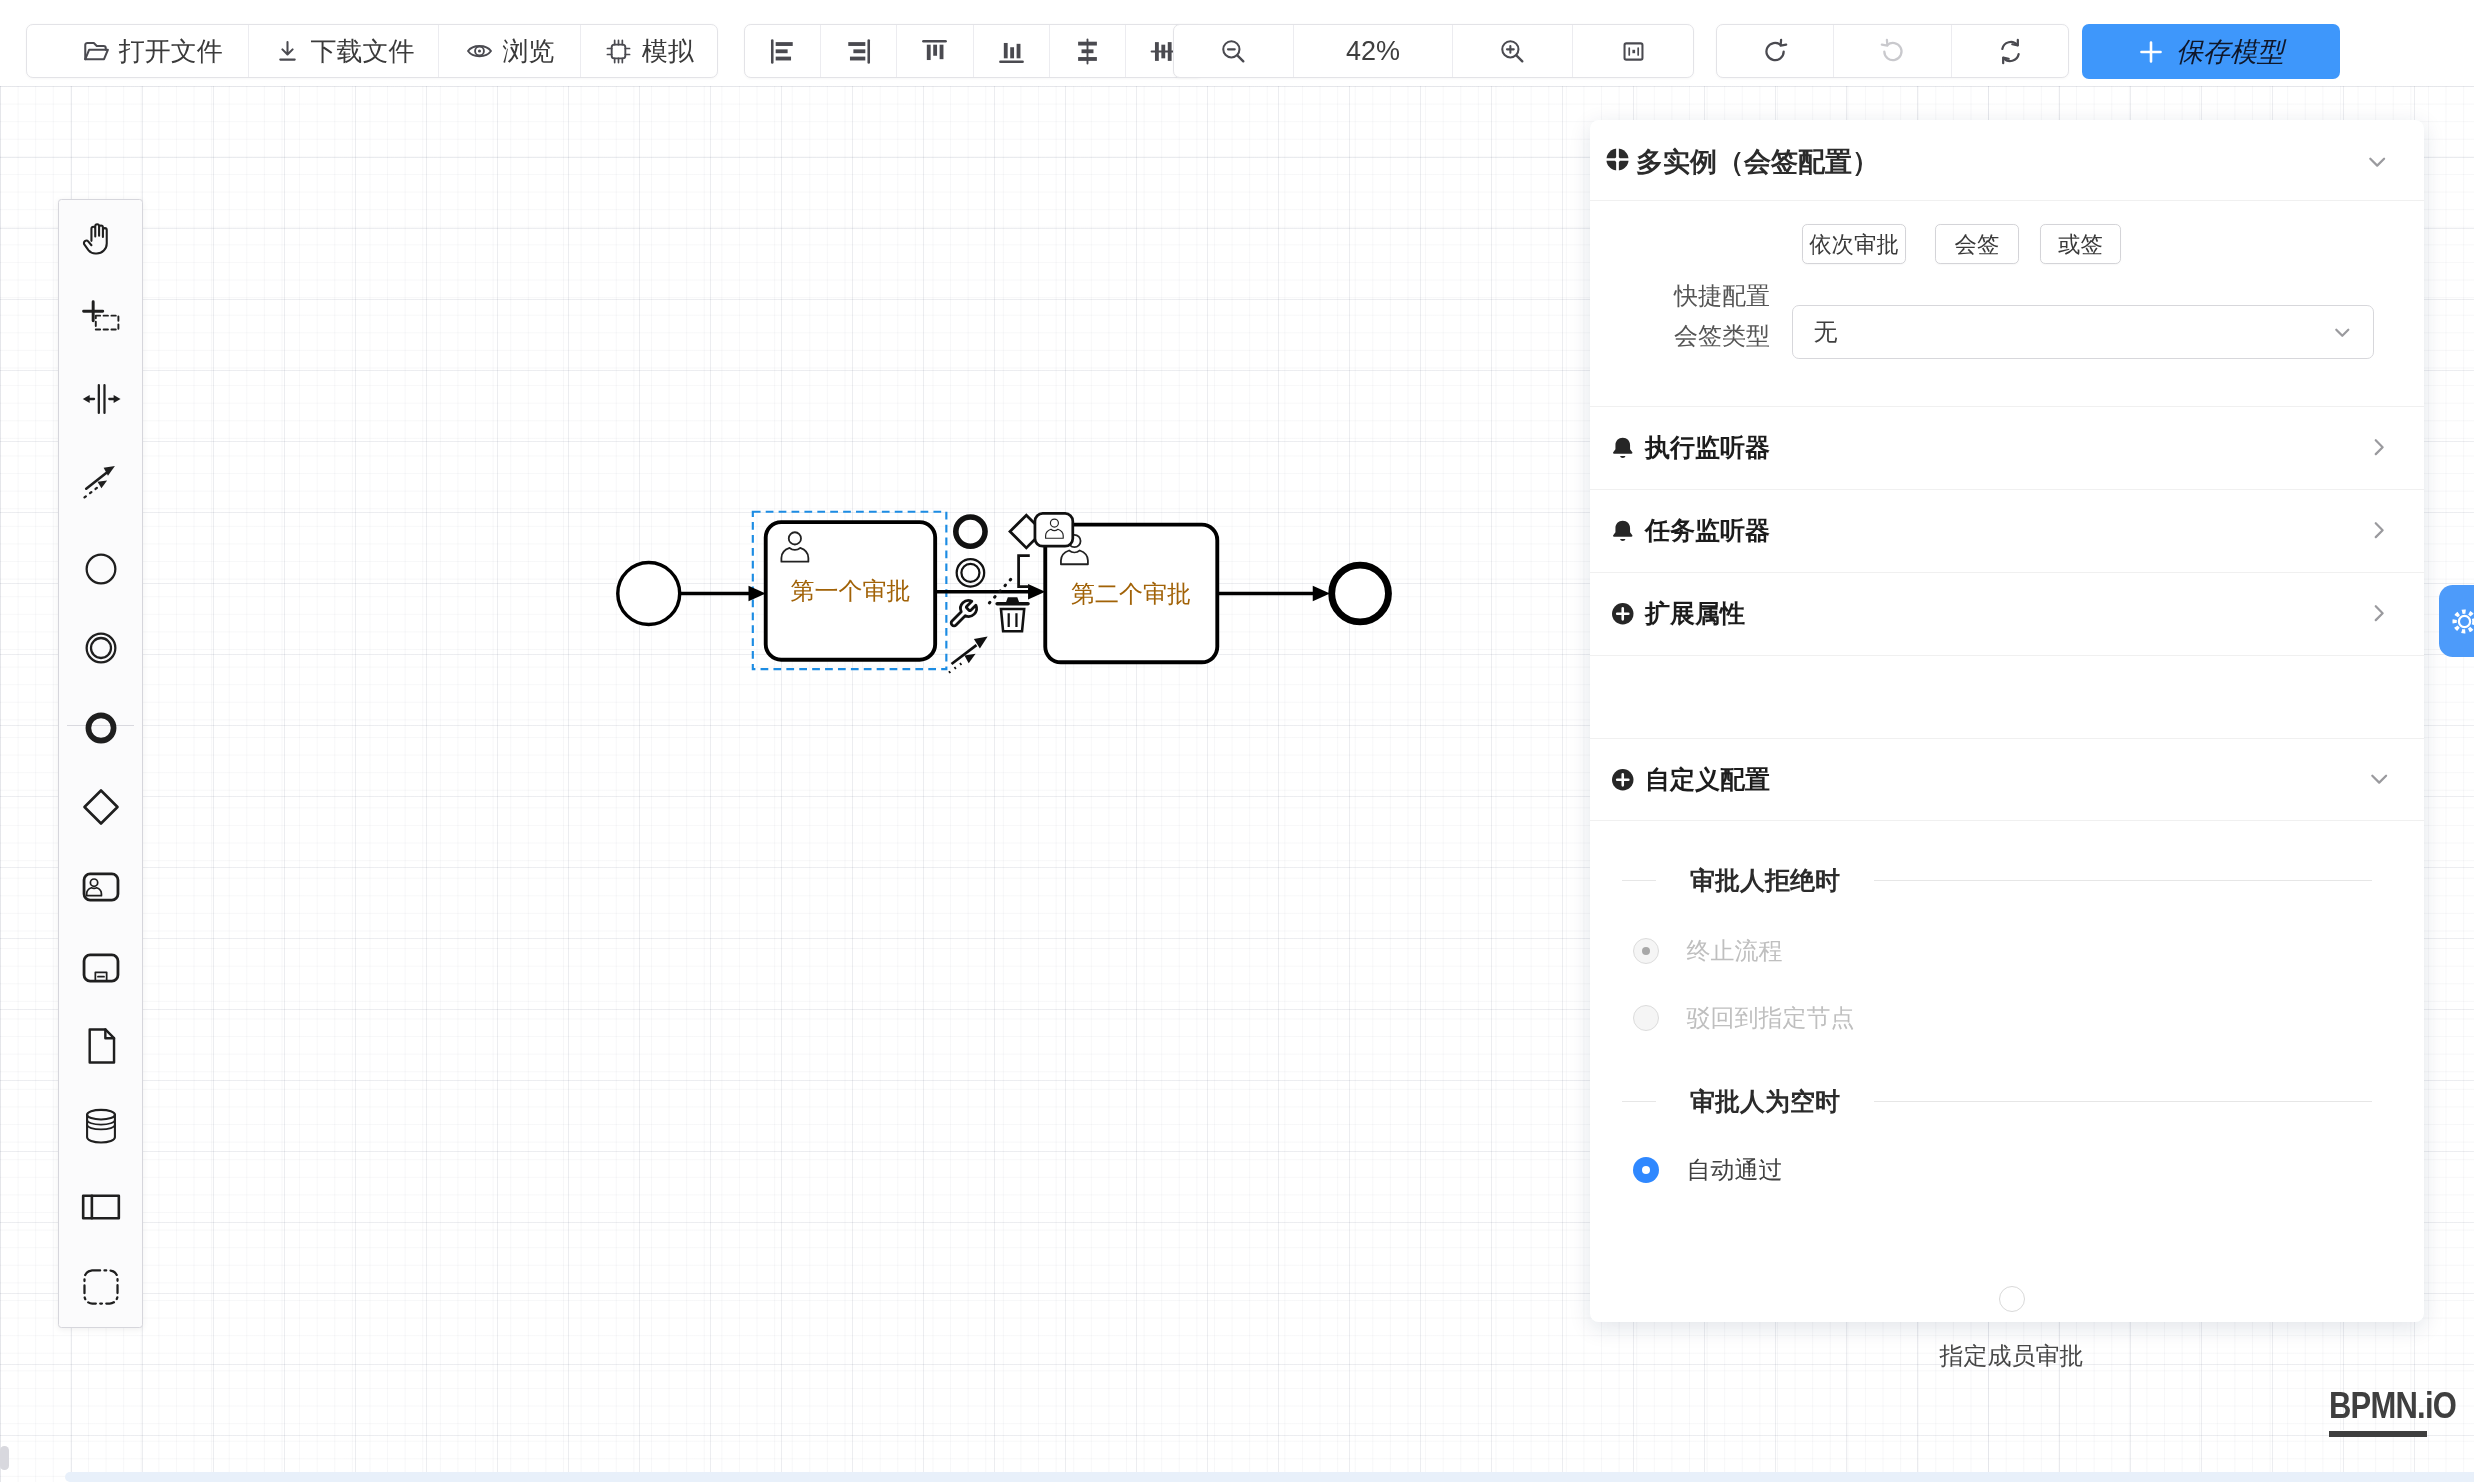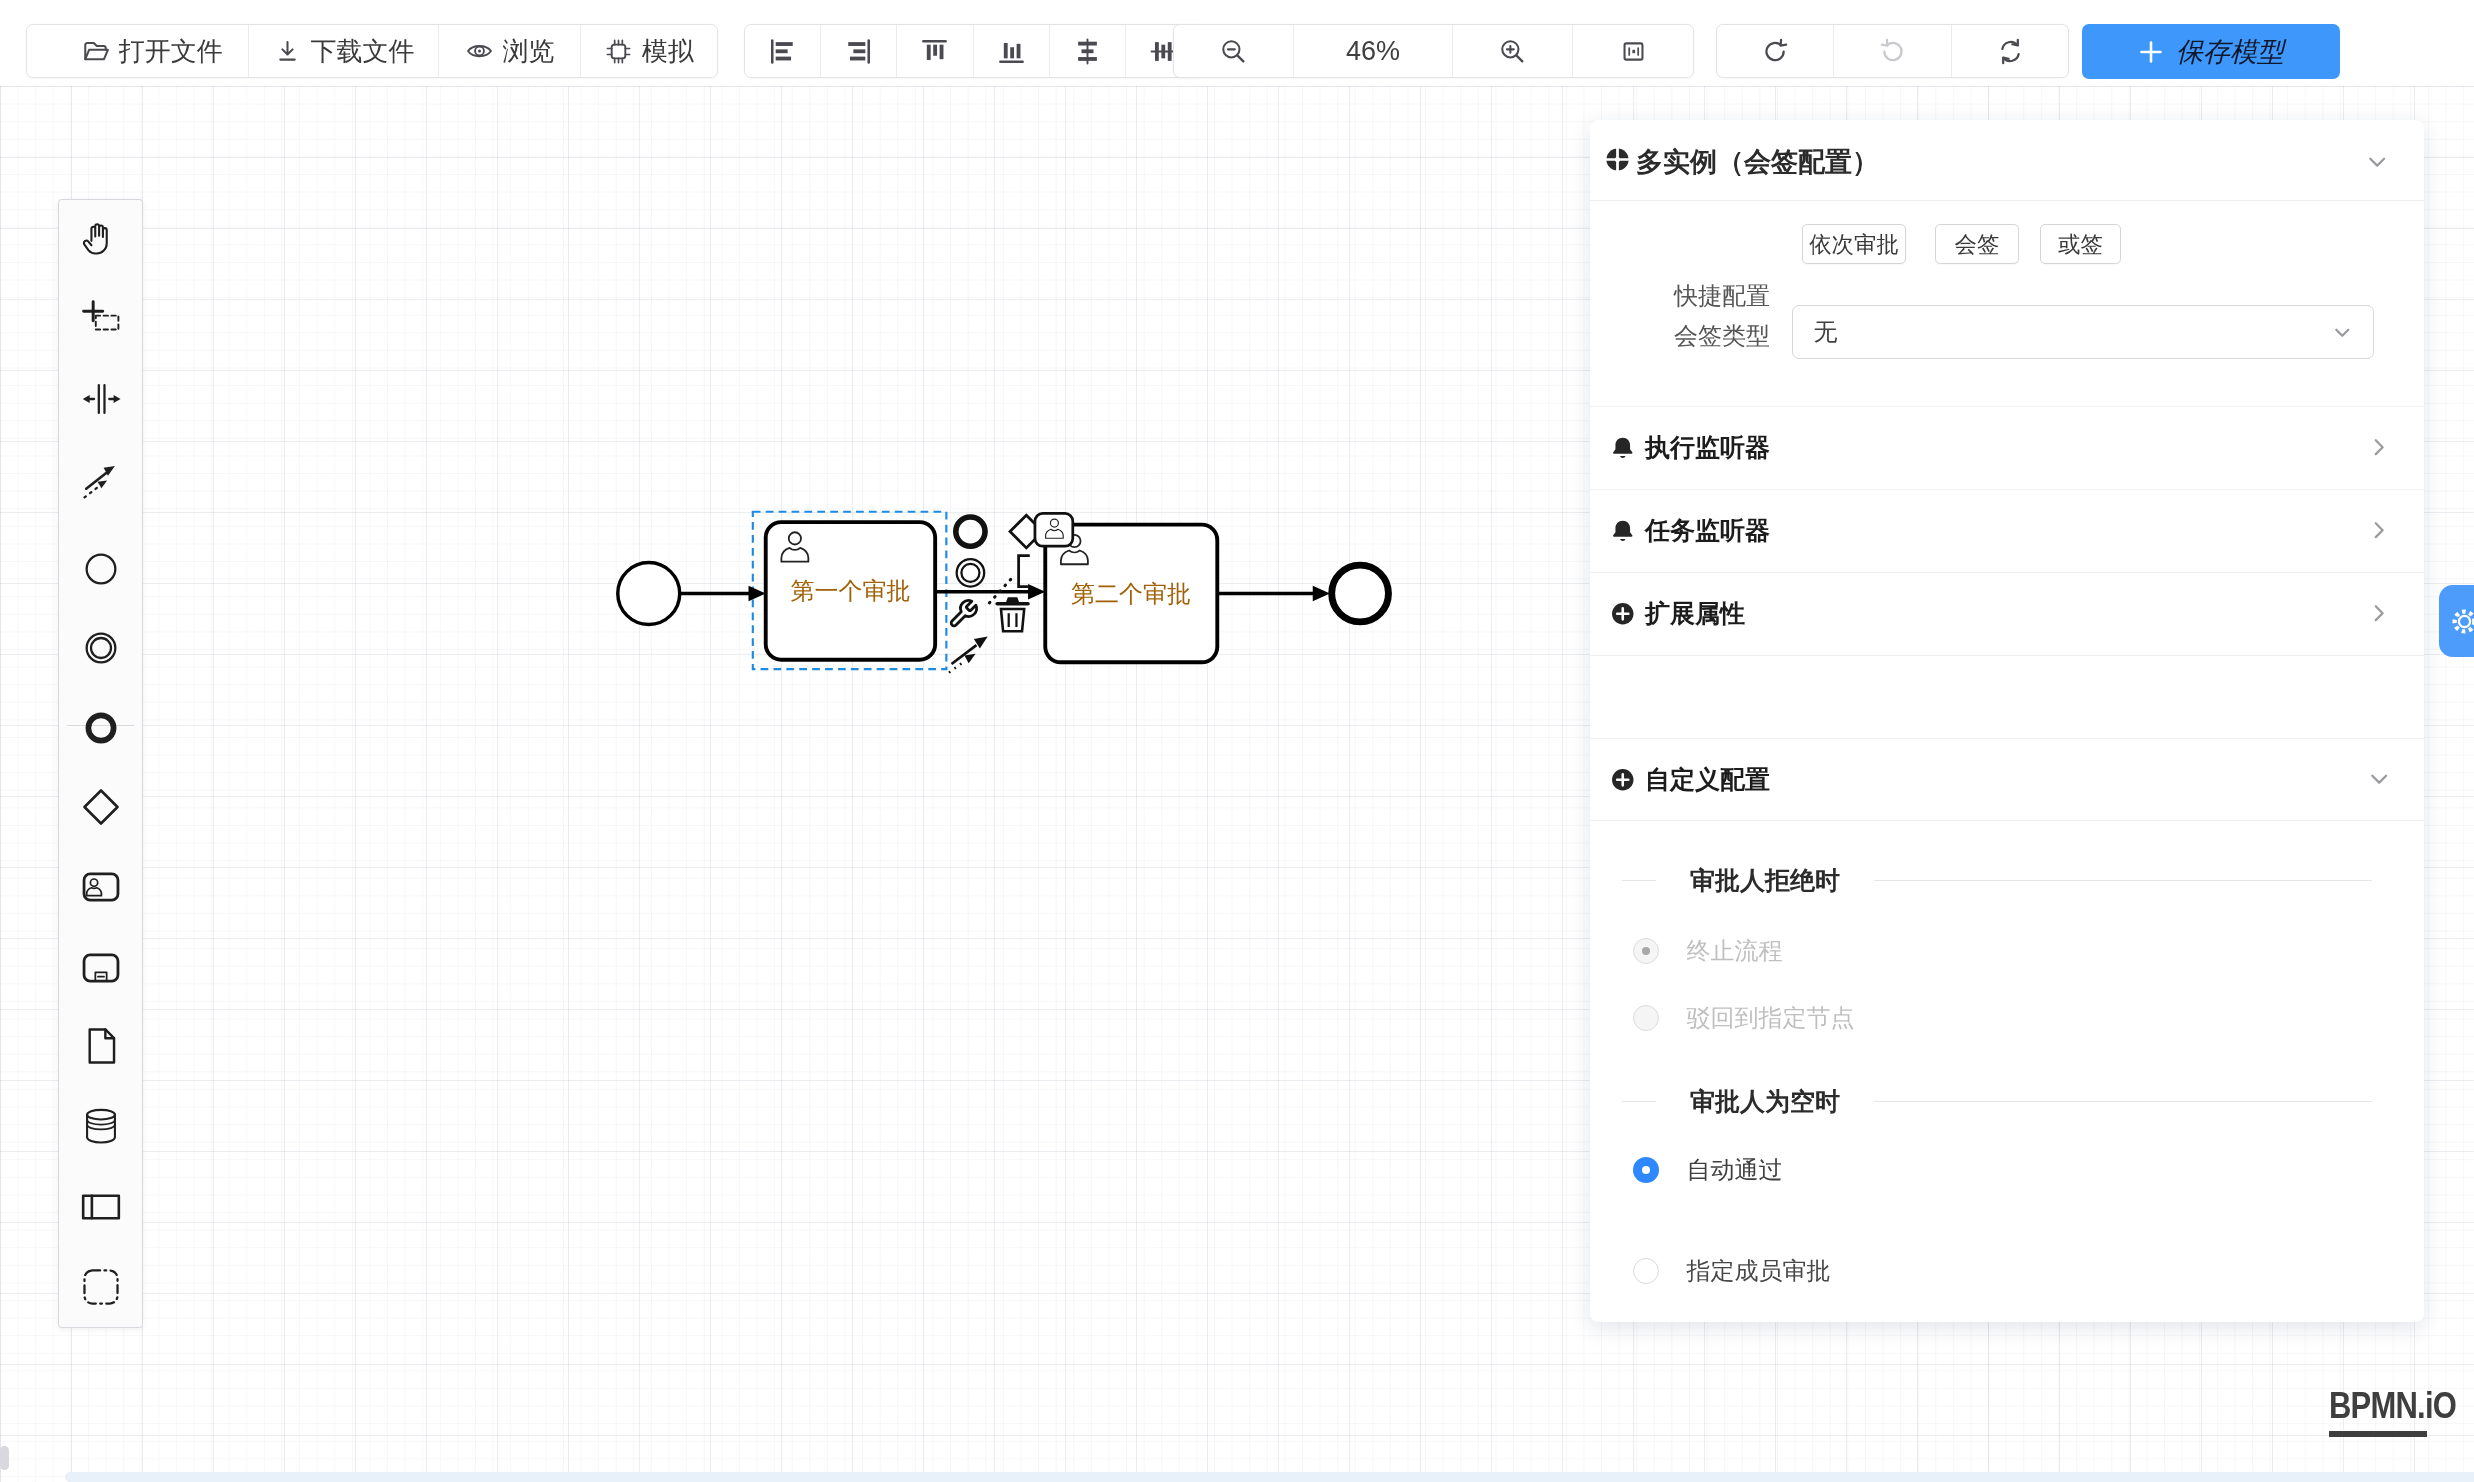--- a/index.html
+++ b/index.html
@@ -191,21 +191,21 @@
 
 <div class="tbg" style="left:1173px; width:521px;">
   <div class="tb-btn" style="width:120px;">
     <svg width="29" height="29" viewBox="0 0 34 34">
       <circle class="ico" cx="14.5" cy="14.5" r="9.5"></circle>
         <path class="ico" style="stroke-width:2.8" d="M21.5 21.5 28.5 28.5"></path>
         <path class="ico" d="M10.5 14.5 h8"></path>
     </svg>
   </div>
   <div class="tb-btn" style="width:160px; font-size:27px; color:#3f3f3f;">
-    <span>46%</span>
+    <span>42%</span>
   </div>
   <div class="tb-btn" style="width:120px;">
     <svg width="29" height="29" viewBox="0 0 34 34">
       <circle class="ico" cx="14.5" cy="14.5" r="9.5"></circle>
         <path class="ico" style="stroke-width:2.8" d="M21.5 21.5 28.5 28.5"></path>
         <path class="ico" d="M10.5 14.5 h8 M14.5 10.5 v8"></path>
     </svg>
   </div>
   <div class="tb-btn" style="width:120px;">
     <svg width="29" height="29" viewBox="0 0 34 34">
@@ -491,21 +491,21 @@
 
   <div class="div-head" style="top:968px;">
     <span class="l1"></span>
     <span class="t">审批人为空时</span>
     <span class="l2"></span>
   </div>
   <div class="radio-row" style="top:1031px;">
     <span class="radio-c checked"></span>
     <span class="radio-lbl blue">自动通过</span>
   </div>
-  <div class="radio-row" style="top:1132px;">
+  <div class="radio-row" style="top:1166px;flex-direction:column;">
     <span class="radio-c"></span>
     <span class="radio-lbl">指定成员审批</span>
   </div>
 </div>
 
 <div class="gear-tab">
   <svg style="position:absolute; left:10.3px; top:20.6px;" width="31" height="31" viewBox="0 0 36 36">
     <circle cx="18" cy="18" r="6.5" fill="none" stroke="#fff" stroke-width="2.6"></circle>
     <circle cx="18" cy="18" r="11.5" fill="none" stroke="#fff" stroke-width="5" stroke-dasharray="4.2 4.3" stroke-linecap="butt"></circle>
   </svg>

